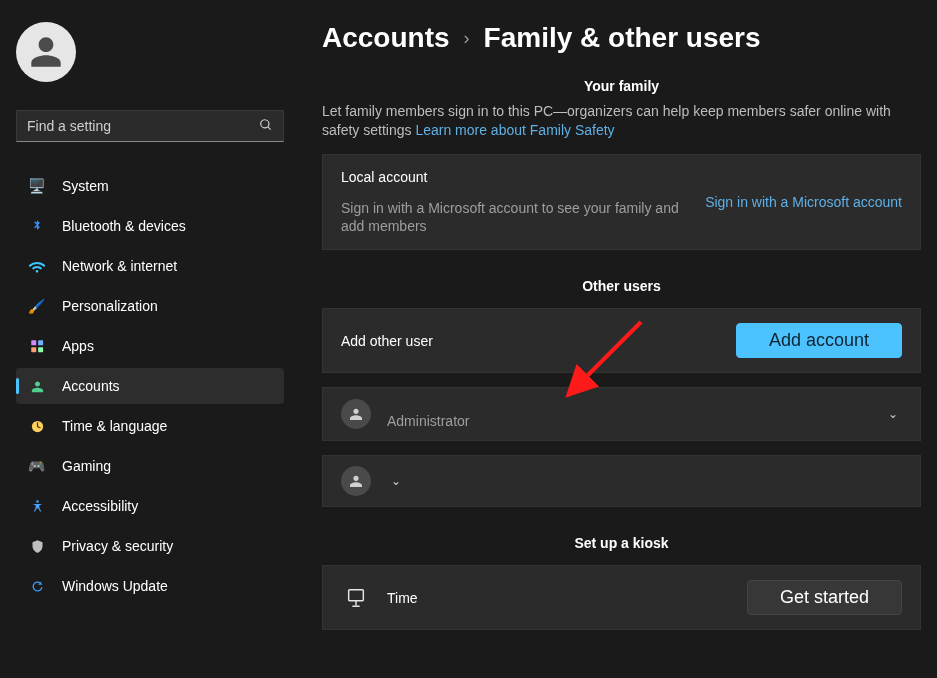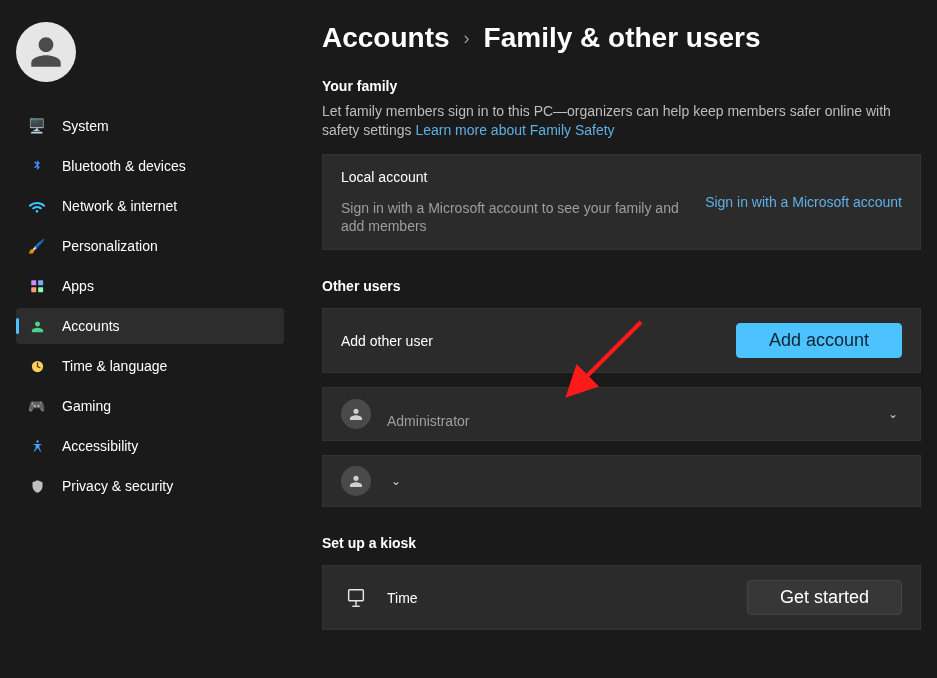--- a/index.html
+++ b/index.html
@@ -88,20 +88,21 @@
     font-weight: 600;
   }
   .breadcrumb .parent { color: #ffffff; font-weight:600;}
   .breadcrumb .chev { color: #9a9a9a; font-size: 18px; font-weight: normal; }
   .breadcrumb .current { color: #ffffff; text-align: right; }
   .section-title {
     margin-top: 24px;
     font-size: 14px;
     font-weight: 600;
     color: #ffffff;
+    text-align: center;
   }
   .section-sub {
     margin-top: 8px;
     color: #bdbdbd;
     line-height: 1.35;
   }
   .link { color: #5fb0e6; cursor: pointer; }
   .card {
     background: #2b2b2b;
     border: 1px solid #333333;
@@ -155,20 +156,28 @@
 </head>
 <body>
 
 <div class="sidebar">
   <div class="avatar">
     <svg viewBox="0 0 24 24">
         <path d="M12 12c2.7 0 4.9-2.2 4.9-4.9S14.7 2.2 12 2.2 7.1 4.4 7.1 7.1 9.3 12 12 12zm0 2.2c-3.3 0-9.8 1.6-9.8 4.9v2.7h19.6v-2.7c0-3.3-6.5-4.9-9.8-4.9z"></path>
       </svg>
   </div>
 
+  <div class="search-box">
+    <input placeholder="Find a setting" style="">
+    <span class="search-icon">
+      <svg viewBox="0 0 24 24">
+          <path d="M10 2a8 8 0 0 1 6.32 12.9l4.39 4.39-1.42 1.42-4.39-4.39A8 8 0 1 1 10 2zm0 2a6 6 0 1 0 0 12 6 6 0 0 0 0-12z"></path>
+        </svg>
+    </span>
+  </div>
 
   <div class="nav">
     <div class="nav-item">
       <span class="nav-icon" style="color:#5aa2ff">🖥️</span>
       <span class="label">System</span>
     </div>
     <div class="nav-item">
       <span class="nav-icon" style="color:#3a8fff">
         <svg viewBox="0 0 24 24" width="14" height="14" fill="#3a8fff">
             <path d="M12 2l5 5-3.5 3.5L17 14l-5 5V13.4L8.5 16 7 14.5 11.5 10 7 5.5 8.5 4 12 6.6V2z"></path>
@@ -229,20 +238,28 @@
       </span>
       <span class="label">Accessibility</span>
     </div>
     <div class="nav-item">
       <span class="nav-icon">
         <svg viewBox="0 0 24 24" width="15" height="15" fill="#bfbfbf">
             <path d="M12 2l8 3v6c0 5-3.4 9.5-8 11-4.6-1.5-8-6-8-11V5l8-3z"></path>
           </svg>
       </span>
       <span class="label">Privacy &amp; security</span>
+    </div>
+    <div class="nav-item">
+      <span class="nav-icon">
+        <svg viewBox="0 0 24 24" width="15" height="15" fill="#3aa0ff">
+            <path d="M12 4a8 8 0 0 1 7.4 5h-2.2A6 6 0 1 0 18 13h2a8 8 0 1 1-8-9zm6 0v5h-5l5-5z"></path>
+          </svg>
+      </span>
+      <span class="label">Windows Update</span>
     </div>
   </div>
 </div>
 
 <div class="main">
   <div class="breadcrumb">
     <span class="parent">Accounts</span>
     <span class="chev">›</span>
     <span class="current">Family &amp; other users</span>
   </div>

